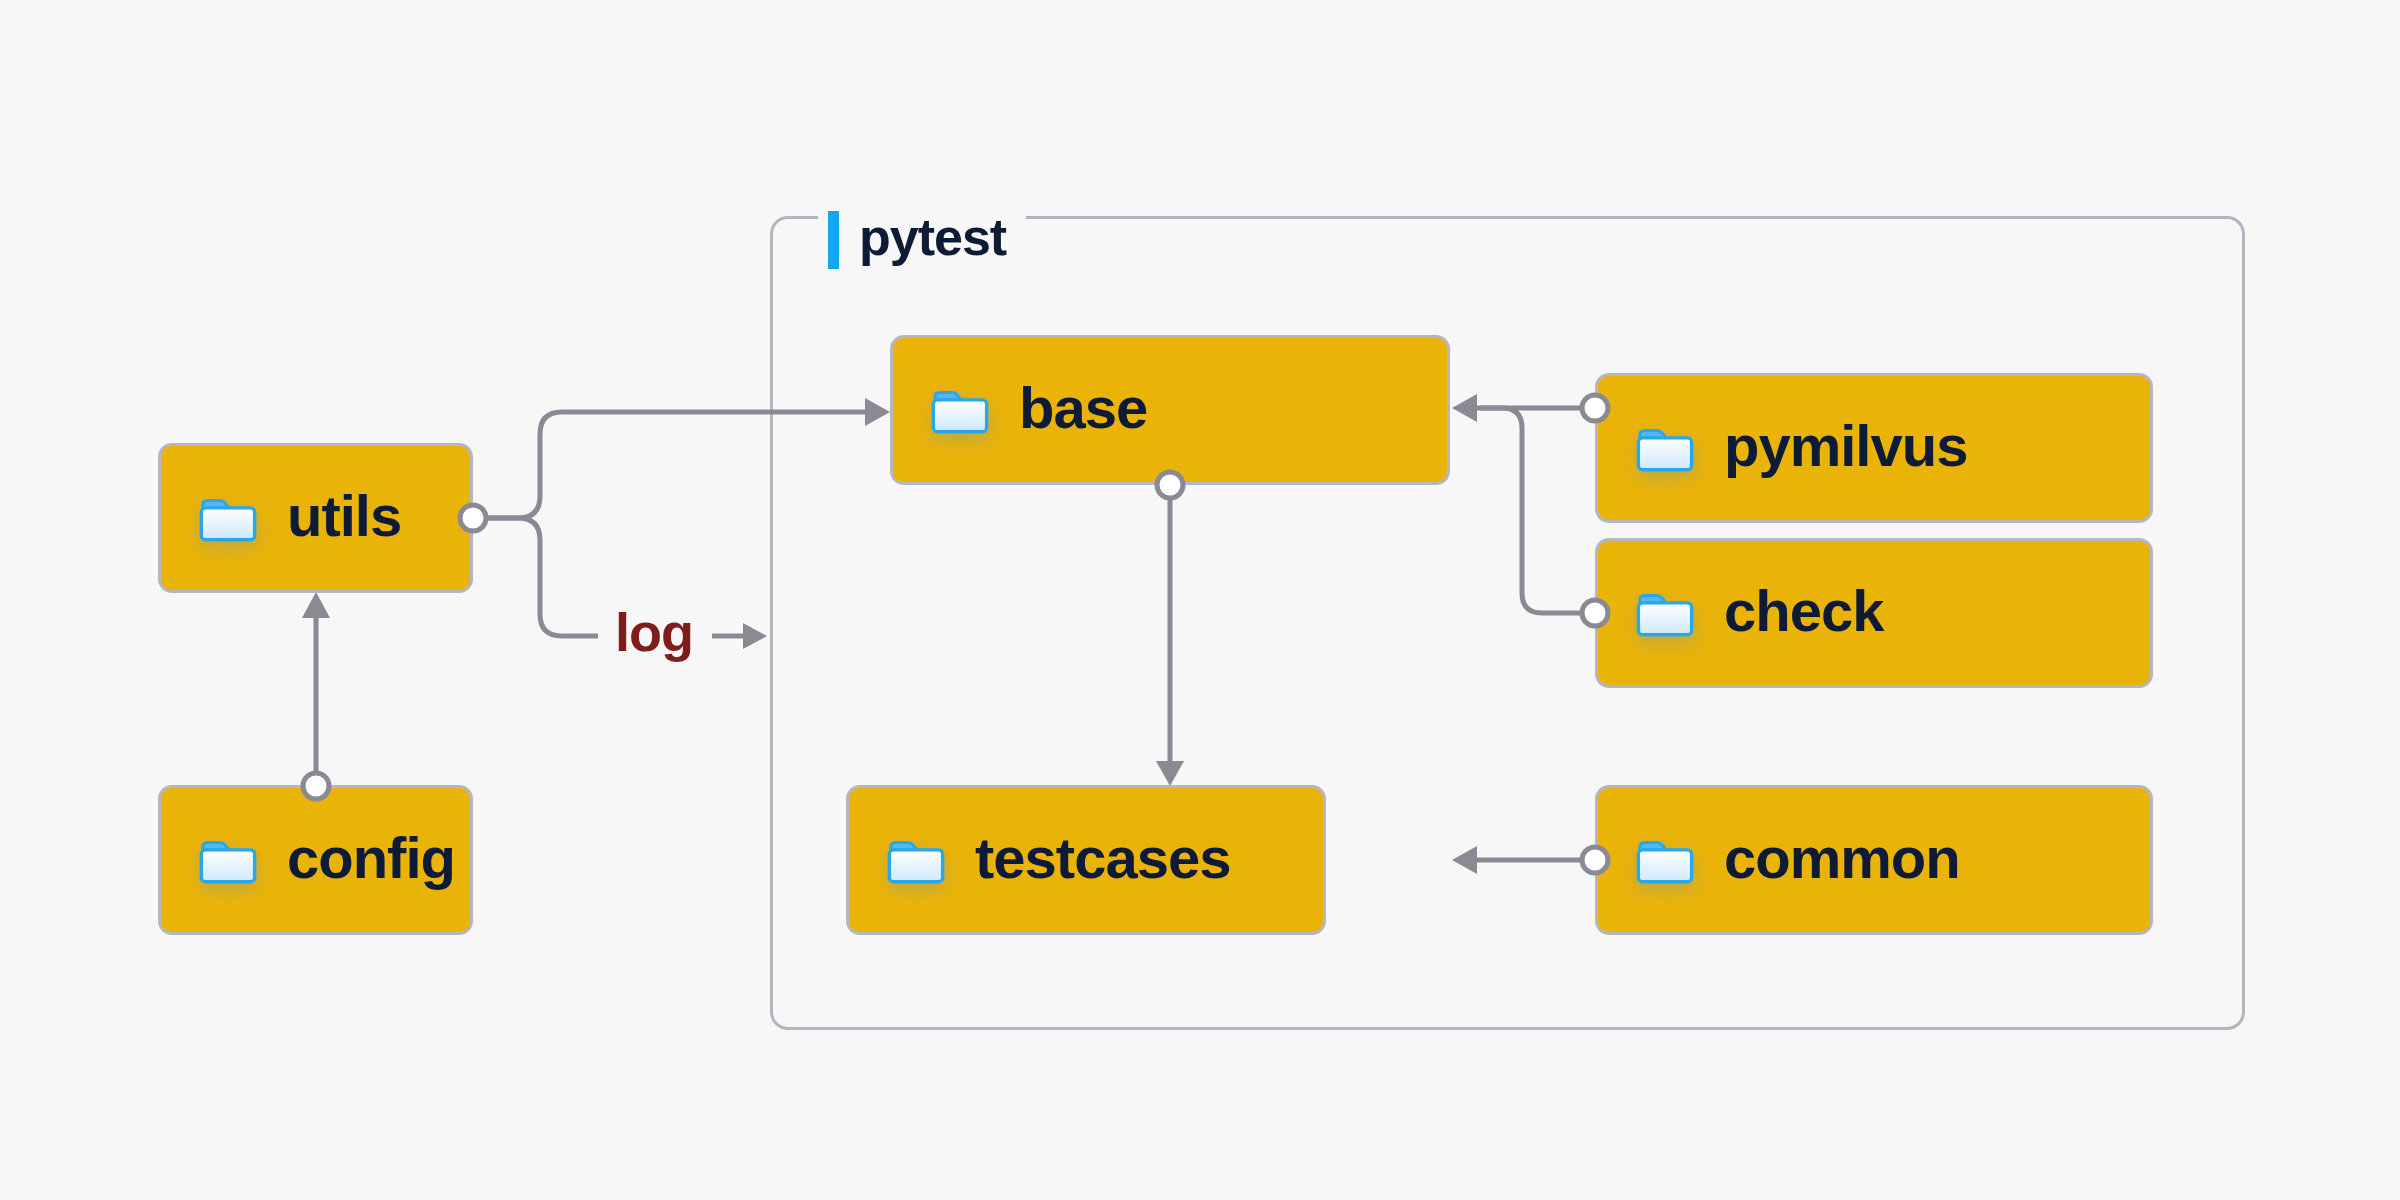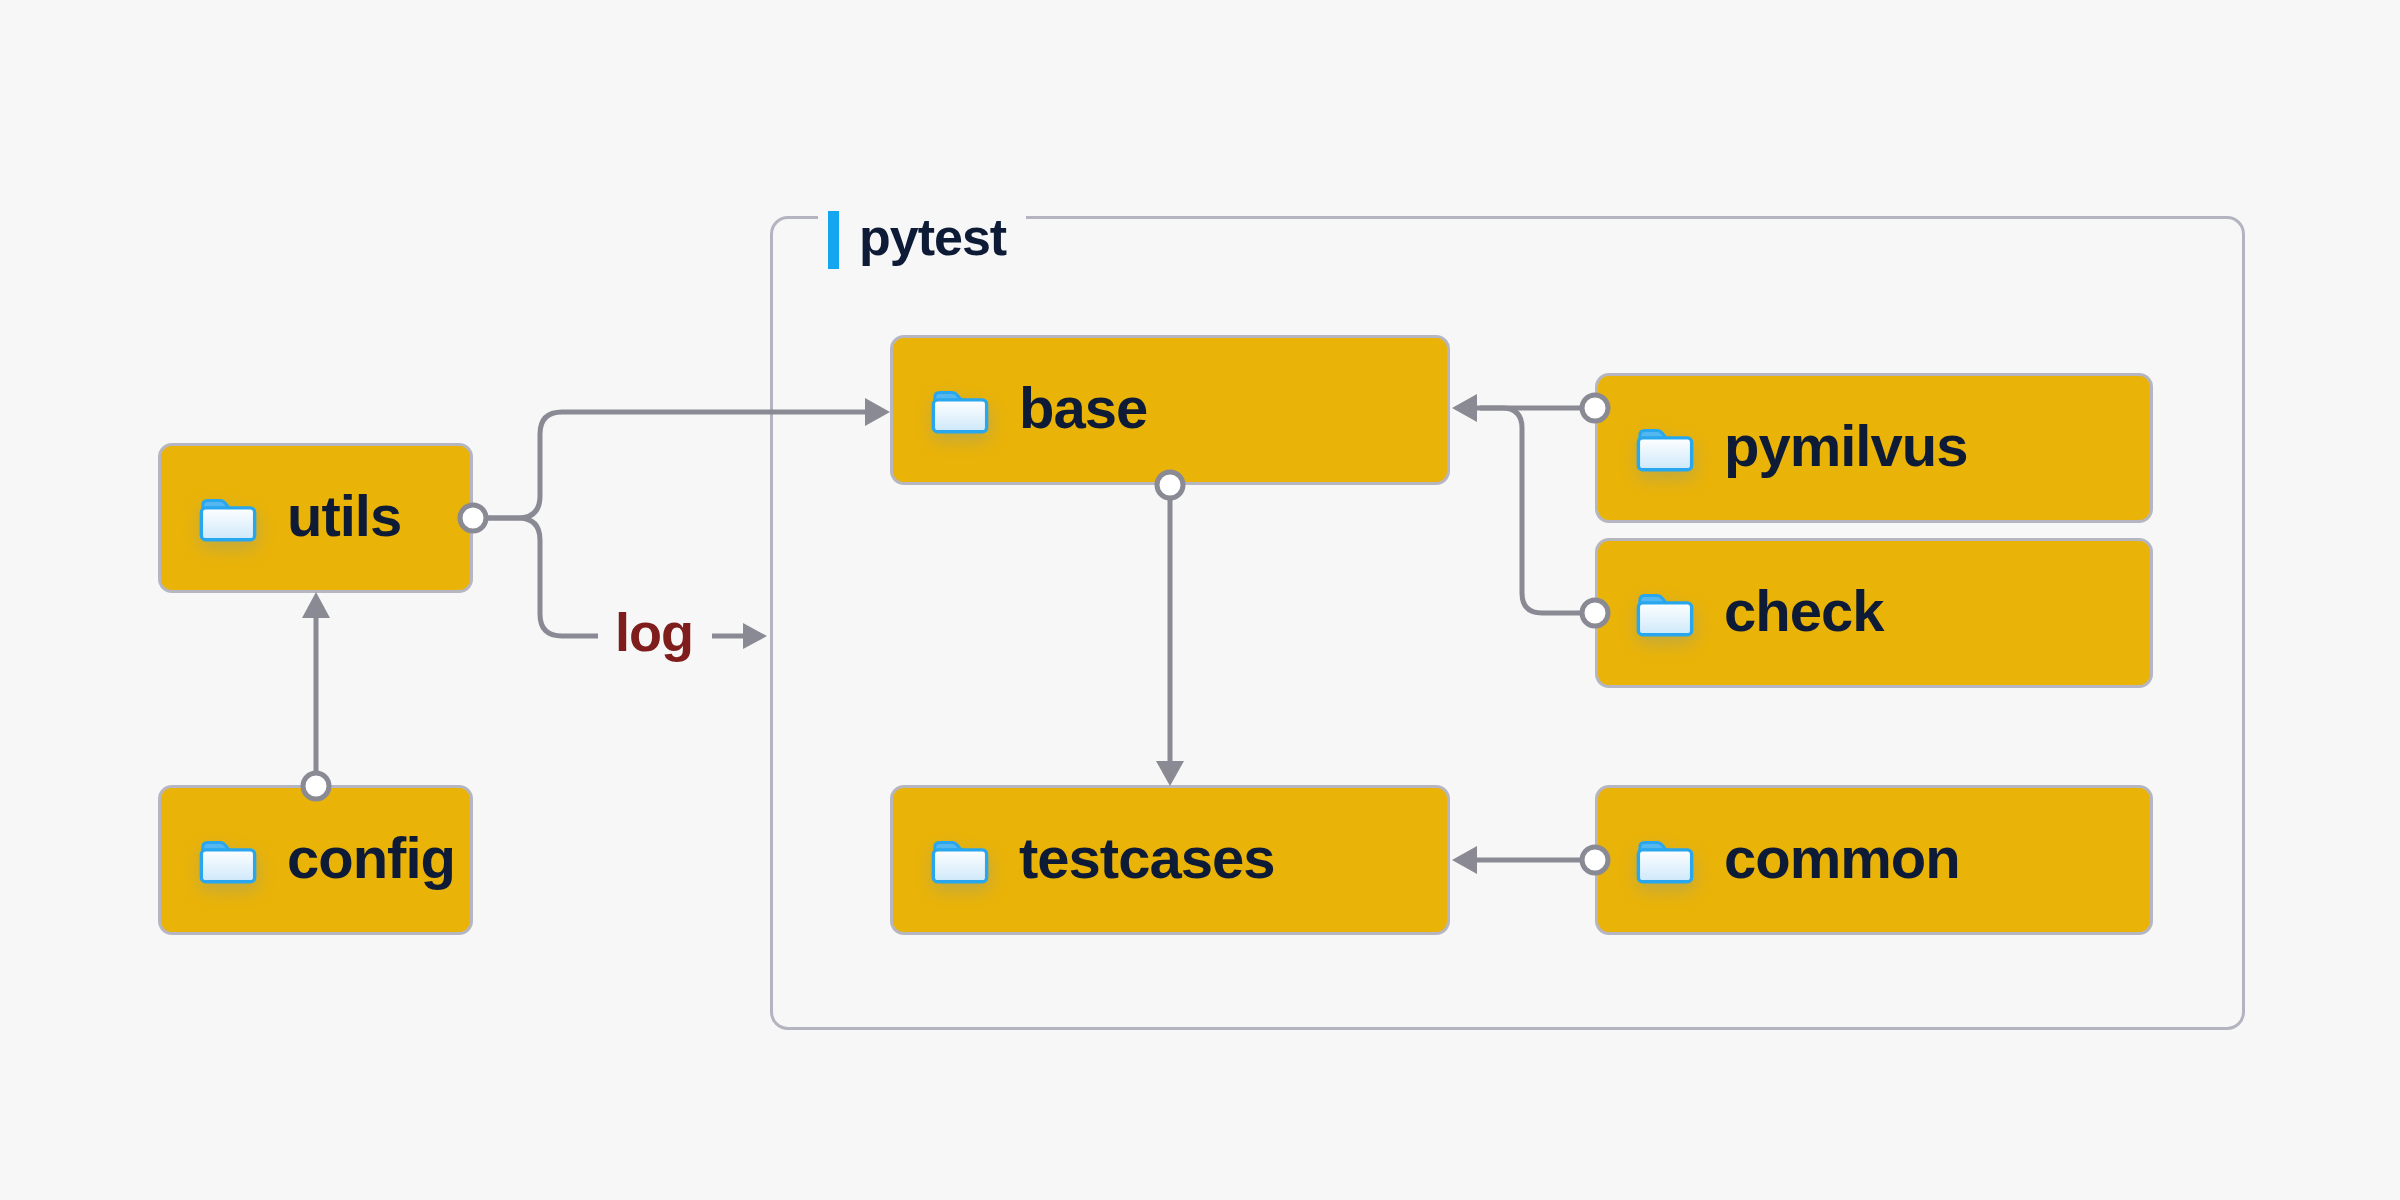--- a/index.html
+++ b/index.html
@@ -62,21 +62,21 @@
     color:#0e1b36;
     line-height:1;
     padding-bottom:4px;
     white-space:nowrap;
   }
   .n-utils    {left:158px; top:443px; width:315px; height:150px;}
   .n-config   {left:158px; top:785px; width:315px; height:150px;}
   .n-base     {left:890px; top:335px; width:560px; height:150px;}
   .n-pymilvus {left:1595px;top:333px; width:558px; height:150px;margin-top:40px;}
   .n-check    {left:1595px;top:538px; width:558px; height:150px;}
-  .n-testcases{left:890px; top:785px; width:560px; height:150px;}
+  .n-testcases{left:846px; top:785px; width:480px; height:150px;}
   .n-common   {left:1595px;top:785px; width:558px; height:150px;}
   
   .edges-svg{
     position:absolute;left:0;top:0;width:2400px;height:1200px;
     z-index:4;
     pointer-events:none;
   }
   .edge-line{stroke:#8a8a94;stroke-width:5;fill:none;}
   .edge-head{fill:#8a8a94;stroke:none;}
   .edge-dot{fill:#ffffff;stroke:#8a8a94;stroke-width:5;}

